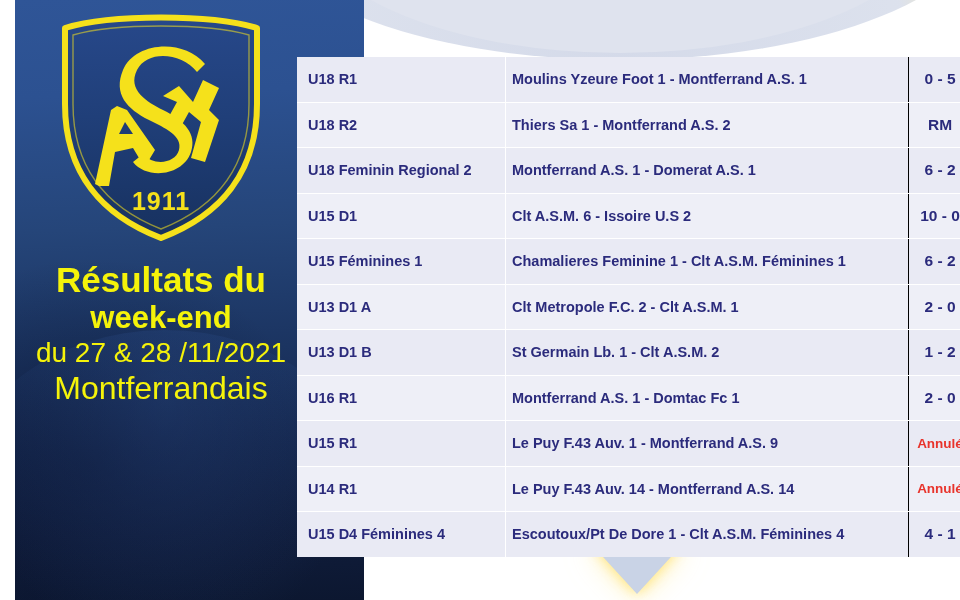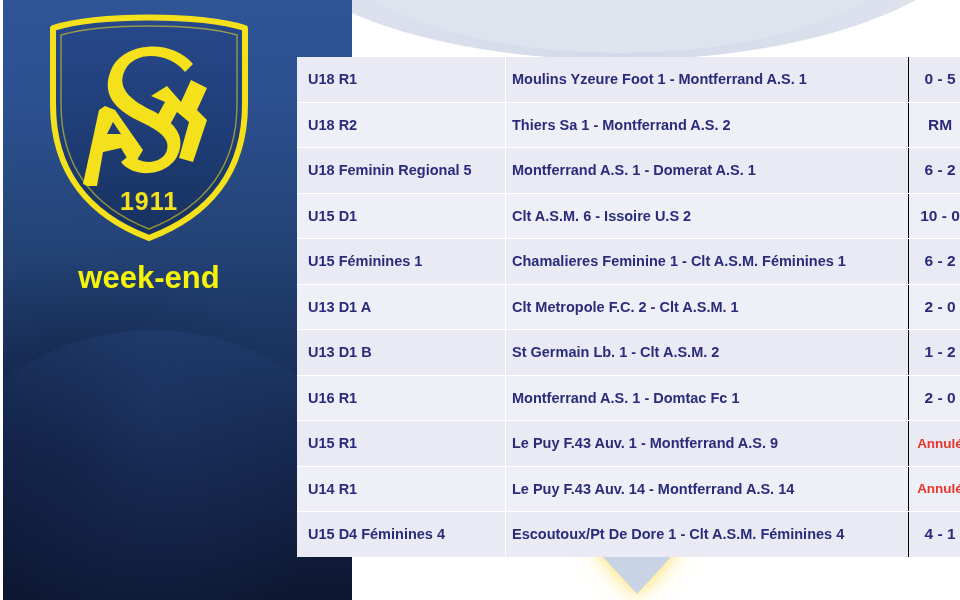--- a/index.html
+++ b/index.html
@@ -58,21 +58,21 @@
     border-left: 44px solid transparent;
     border-right: 44px solid transparent;
     border-top: 48px solid #c9d3e6;
     filter: drop-shadow(0 0 7px rgba(255,226,110,0.95))
             drop-shadow(0 0 14px rgba(255,236,160,0.7));
   }
 
   
   .sidebar {
     position: absolute;
-    left: 3px;
+    left: 15px;
     top: 0;
     width: 349px;
     height: 600px;
     background:
       radial-gradient(ellipse 330px 300px at 22% 78%,
          rgba(10,20,48,0.55) 0%, rgba(10,20,48,0) 70%),
       linear-gradient(178deg,
          #2f5597 0%,
          #2c5191 16%,
          #254579 38%,
@@ -220,38 +220,41 @@
                  C 76 103, 62 88, 72 64 C 84 36, 132 32, 154 58 Z" fill="#f5e11b"></path>
 
         <path d="M112 90 L128 80 L142 96 L152 74 L168 82 L158 104 L168 114 L154 156
                  L140 152 L150 116 L138 106 L128 124 L116 114 L126 96 Z" fill="#f5e11b"></path>
 
         <text x="110" y="204" text-anchor="middle" font-family="Liberation Sans, sans-serif" font-size="25" font-weight="700" fill="#f5e11b" letter-spacing="1">1911</text>
       </svg>
     </div>
 
     <div class="headline">
+      <span class="hl-1">Résultats du</span>
       <span class="hl-2">week-end</span>
+      <span class="hl-3">du 27 &amp; 28 /11/2021</span>
+      <span class="hl-4">Montferrandais</span>
     </div>
   </div>
 
   <table class="results-table">
     <tbody>
         <tr>
           <td class="c-cat">U18 R1</td>
           <td class="c-match">Moulins Yzeure Foot 1 - Montferrand A.S. 1</td>
           <td class="c-score">0 - 5</td>
         </tr>
         <tr>
           <td class="c-cat">U18 R2</td>
           <td class="c-match">Thiers Sa 1 - Montferrand A.S. 2</td>
           <td class="c-score">RM</td>
         </tr>
         <tr>
-          <td class="c-cat">U18 Feminin Regional 5</td>
+          <td class="c-cat">U18 Feminin Regional 2</td>
           <td class="c-match">Montferrand A.S. 1 - Domerat A.S. 1</td>
           <td class="c-score">6 - 2</td>
         </tr>
         <tr>
           <td class="c-cat">U15 D1</td>
           <td class="c-match">Clt A.S.M. 6 - Issoire U.S 2</td>
           <td class="c-score">10 - 0</td>
         </tr>
         <tr>
           <td class="c-cat">U15 Féminines 1</td>

